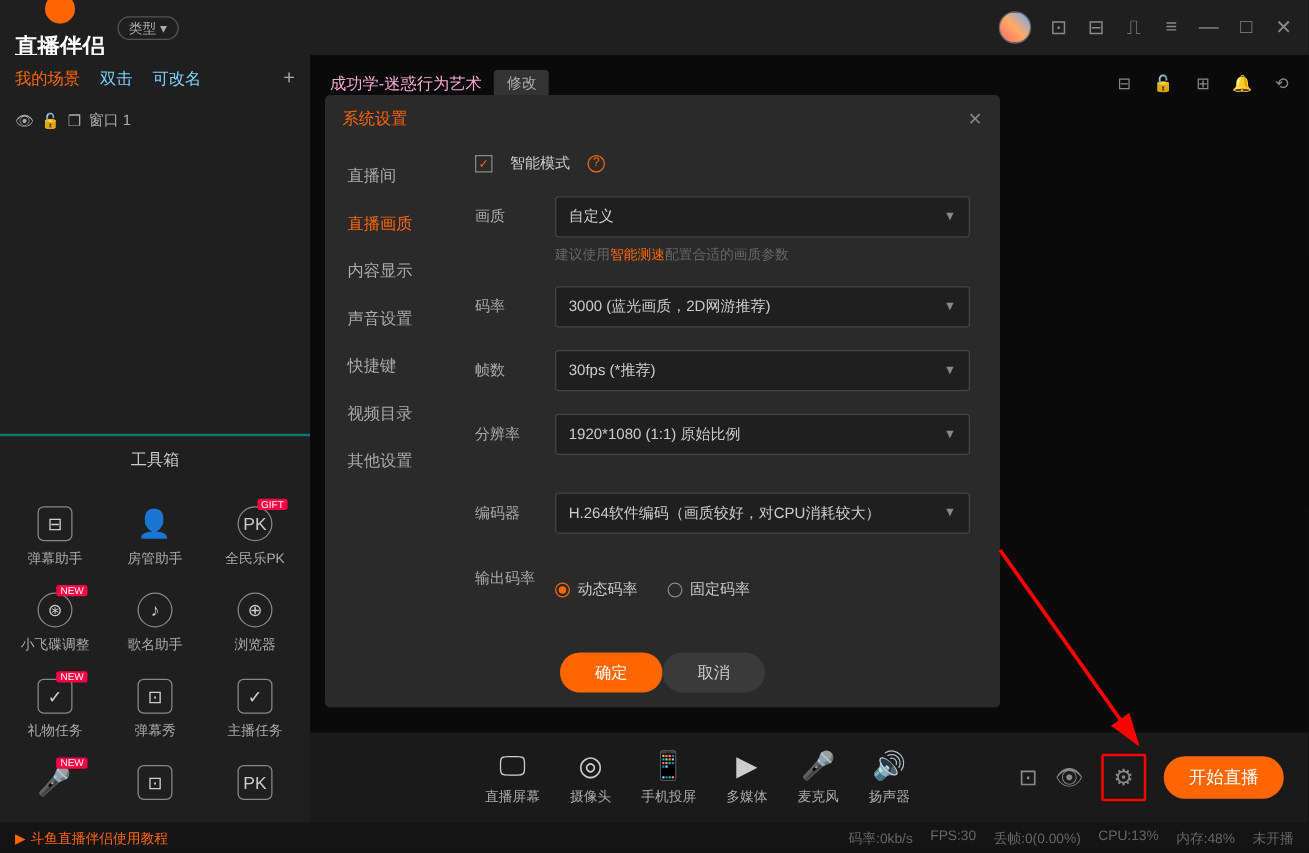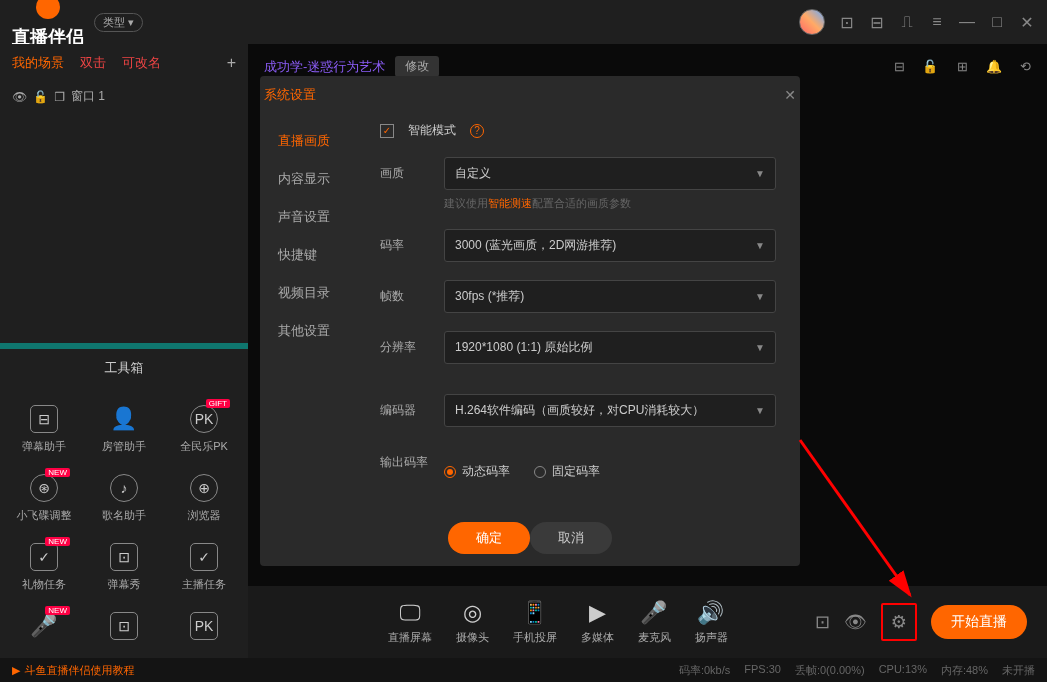--- a/index.html
+++ b/index.html
@@ -15,41 +15,41 @@
 .avatar { width: 26px; height: 26px; border-radius: 50%; background: linear-gradient(45deg,#f66,#fa6,#6af); border: 1px solid #666; }
 .win-icon { width: 16px; height: 16px; display: flex; align-items: center; justify-content: center; cursor: pointer; }
 
 
 .main { display: flex; height: calc(100% - 44px - 24px); }
 .sidebar { width: 248px; background: #1f1f1f; display: flex; flex-direction: column; }
 .content { flex: 1; background: #0a0a0a; position: relative; }
 
 
 .scene-tabs { display: flex; align-items: center; padding: 10px 12px 8px; gap: 16px; font-size: 13px; }
-.scene-tab { color: #ef4444; cursor: pointer; }
+.scene-tab { color: #7dd3fc; cursor: pointer; }
 .scene-tab.active { color: #ff6600; }
 .add-scene { margin-left: auto; color: #aaa; font-size: 16px; }
 
 
 .sources { padding: 4px 12px; font-size: 12px; color: #aaa; }
 .source-item { display: flex; align-items: center; gap: 6px; padding: 4px 0; }
 
 
 .toolbox { margin-top: auto; }
-.toolbox-title { text-align: center; padding: 10px; font-size: 13px; color: #ccc; border-top: 6px solid #0f766e; }
+.toolbox-title { text-align: center; padding: 10px; font-size: 13px; color: #ccc; border-top: 2px solid #0f766e; }
 .tool-grid { display: grid; grid-template-columns: repeat(3, 1fr); gap: 0; padding: 8px 4px; }
 .tool-item { display: flex; flex-direction: column; align-items: center; gap: 6px; padding: 10px 4px; font-size: 11px; color: #aaa; position: relative; cursor: pointer; }
 .tool-icon { width: 28px; height: 28px; border: 1.5px solid #888; border-radius: 5px; display: flex; align-items: center; justify-content: center; font-size: 14px; color: #ccc; }
 .tool-icon.circle { border-radius: 50%; }
 .tool-icon.noborder { border: none; font-size: 22px; }
 .badge { position: absolute; top: 4px; right: 14px; background: #ff0044; color: #fff; font-size: 8px; padding: 0 3px; border-radius: 2px; }
 
 
 .content-header { display: flex; align-items: center; padding: 12px 16px; gap: 10px; font-size: 13px; }
-.content-title { color: #8b5cf6; }
+.content-title { color: #f9a8d4; }
 .modify-btn { background: #333; padding: 2px 10px; border-radius: 3px; font-size: 12px; color: #aaa; }
 .content-icons { margin-left: auto; display: flex; gap: 18px; color: #888; }
 
 
 .bottom-bar { position: absolute; bottom: 0; left: 0; right: 0; height: 72px; background: #1a1a1a; display: flex; align-items: center; padding: 0 20px; gap: 20px; }
 .media-btns { display: flex; gap: 24px; margin-left: 120px; }
 .media-btn { display: flex; flex-direction: column; align-items: center; gap: 4px; color: #aaa; font-size: 11px; cursor: pointer; }
 .media-icon { font-size: 22px; color: #ccc; }
 .media-icon.muted { color: #666; position: relative; }
 .right-controls { margin-left: auto; display: flex; align-items: center; gap: 14px; }
@@ -57,21 +57,21 @@
 .gear-highlight { border: 2px solid #ff0000; padding: 6px 8px; border-radius: 2px; }
 .start-btn { background: #ff6600; color: #fff; padding: 8px 20px; border-radius: 18px; font-size: 14px; cursor: pointer; }
 
 
 .statusbar { position: absolute; bottom: 0; left: 0; right: 0; height: 24px; background: #141414; display: flex; align-items: center; padding: 0 12px; font-size: 11px; color: #666; gap: 14px; }
 .status-left { color: #ff6600; display: flex; align-items: center; gap: 4px; }
 .status-right { margin-left: auto; display: flex; gap: 14px; }
 
 
 .modal { position: absolute; top: 76px; left: 260px; width: 540px; height: 490px; background: #2a2a2a; border-radius: 4px; display: flex; flex-direction: column; }
-.modal-header { display: flex; align-items: center; padding: 10px 4px; }
+.modal-header { display: flex; align-items: center; padding: 10px 14px; }
 .modal-title { color: #ff6600; font-size: 13px; }
 .modal-close { margin-left: auto; color: #888; cursor: pointer; font-size: 14px; }
 .modal-body { flex: 1; display: flex; }
 .modal-nav { width: 112px; padding: 8px 0; }
 .modal-nav-item { padding: 10px 18px; font-size: 13px; color: #aaa; cursor: pointer; }
 .modal-nav-item.active { color: #ff6600; }
 .modal-content { flex: 1; padding: 8px 24px 8px 8px; }
 .form-row { display: flex; align-items: center; margin-bottom: 18px; gap: 14px; }
 .form-label { width: 50px; font-size: 12px; color: #aaa; text-align: left; }
 .checkbox { width: 14px; height: 14px; border: 1px solid #888; display: flex; align-items: center; justify-content: center; color: #ff6600; font-size: 10px; }
@@ -254,20 +254,21 @@
   </div>
 </div>
 
 <div class="modal">
   <div class="modal-header">
     <span class="modal-title">系统设置</span>
     <span class="modal-close">✕</span>
   </div>
   <div class="modal-body">
     <div class="modal-nav">
+      <div class="modal-nav-item">直播间</div>
       <div class="modal-nav-item active">直播画质</div>
       <div class="modal-nav-item">内容显示</div>
       <div class="modal-nav-item">声音设置</div>
       <div class="modal-nav-item">快捷键</div>
       <div class="modal-nav-item">视频目录</div>
       <div class="modal-nav-item">其他设置</div>
     </div>
     <div class="modal-content">
       <div class="form-row">
         <div class="checkbox">✓</div>

